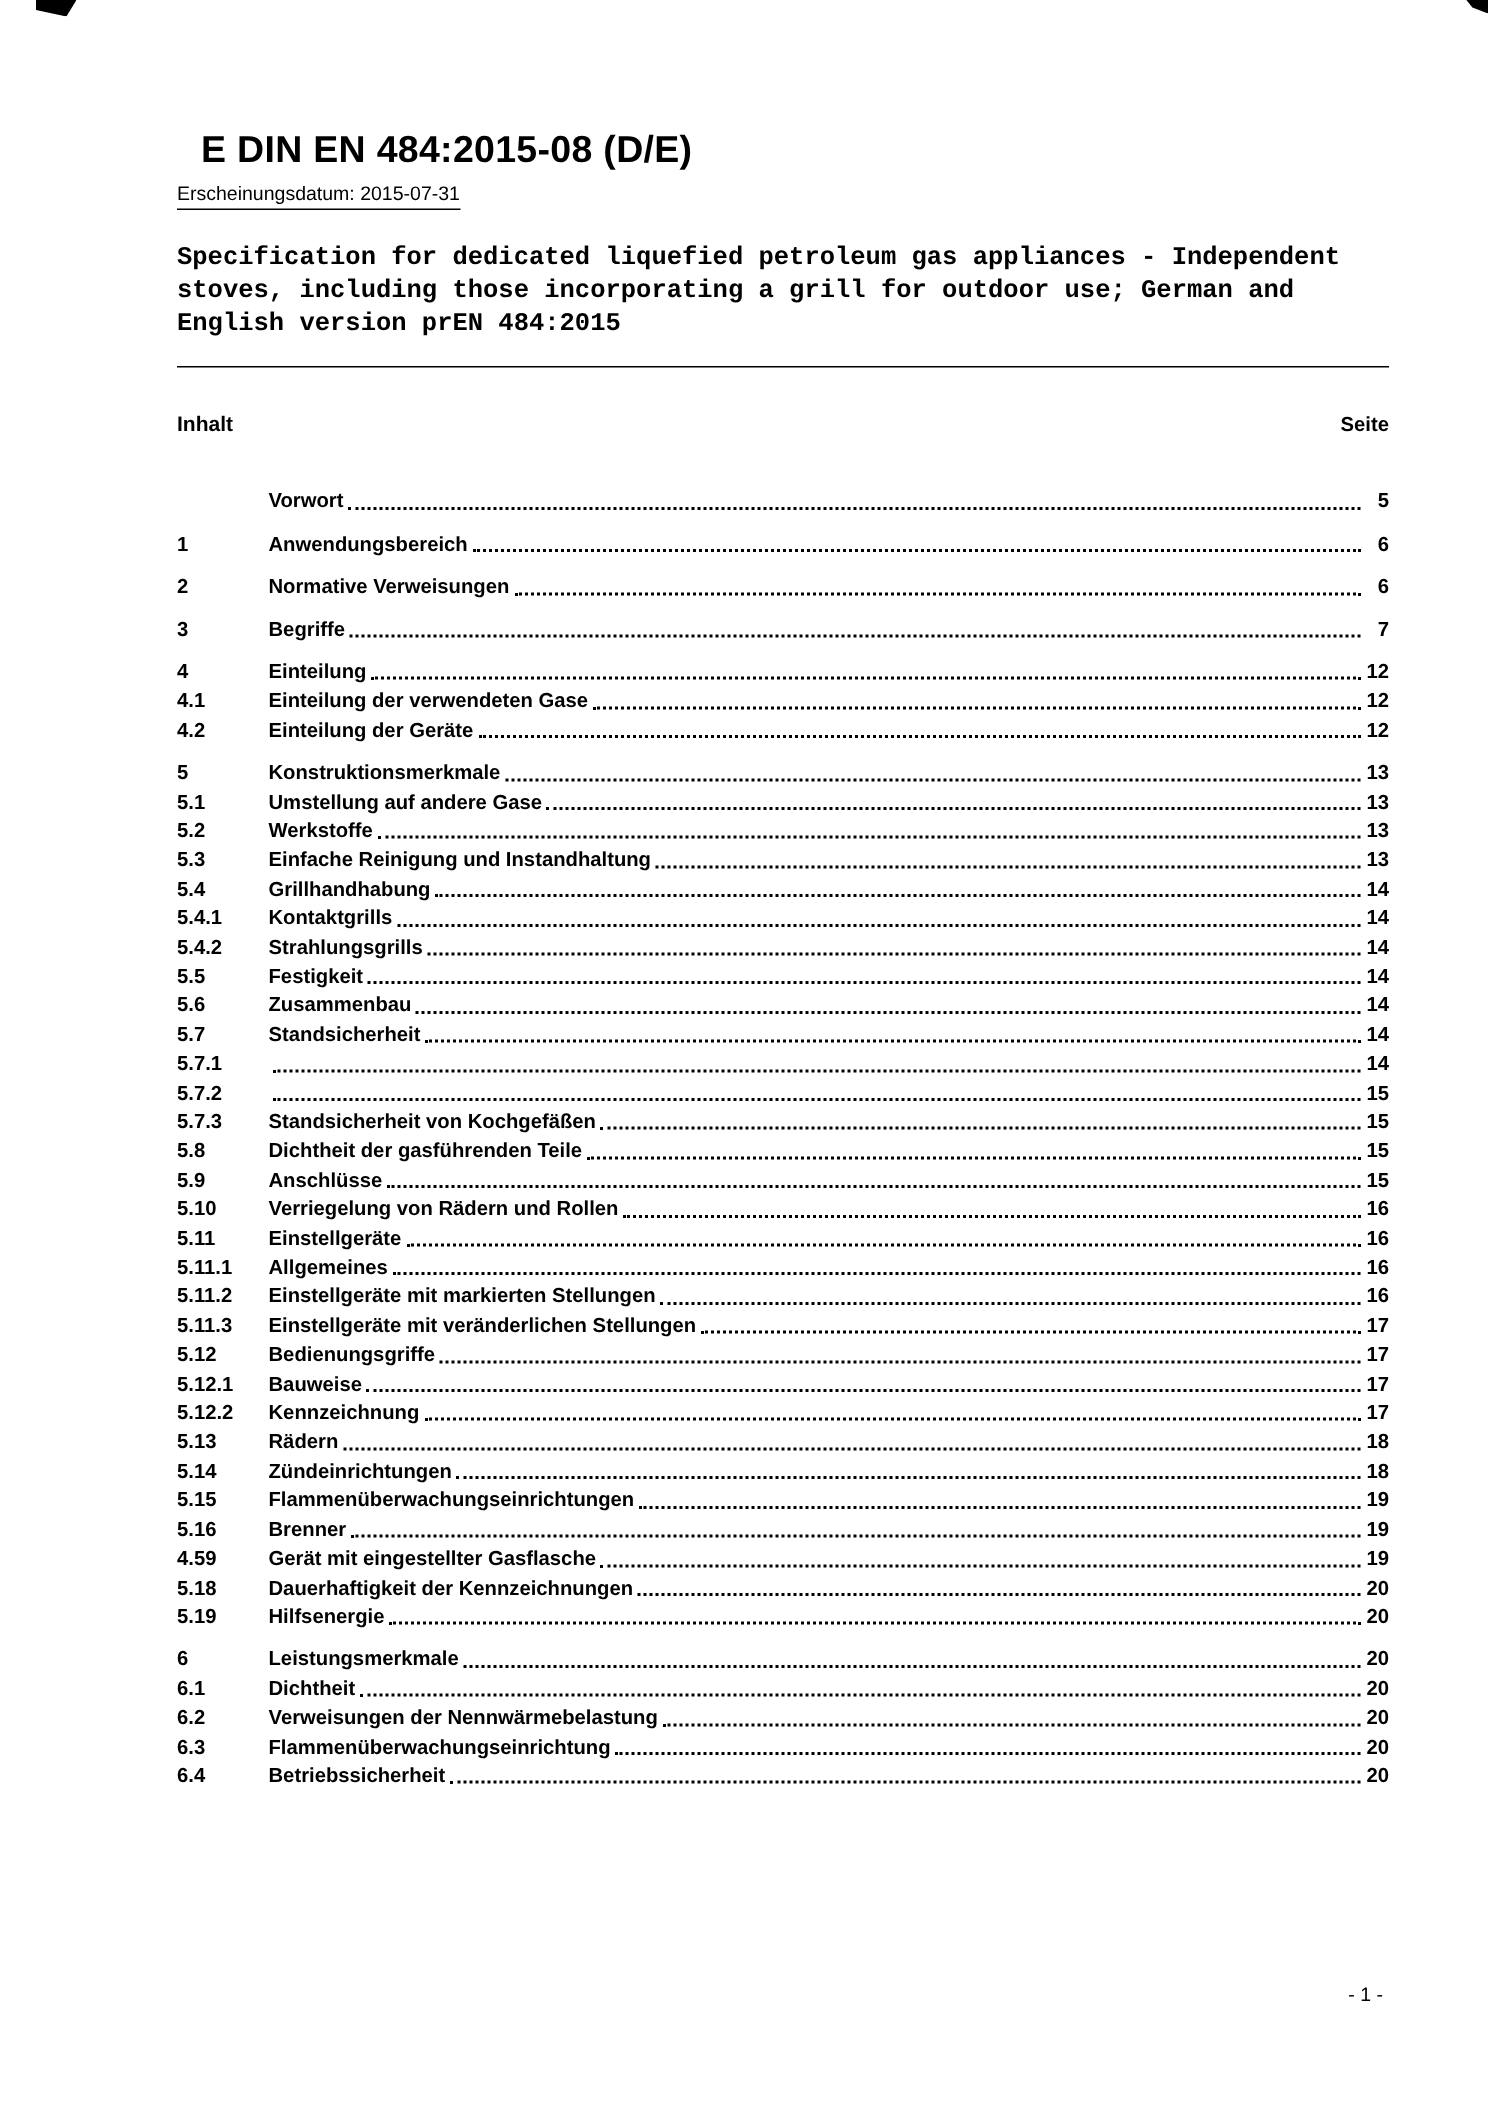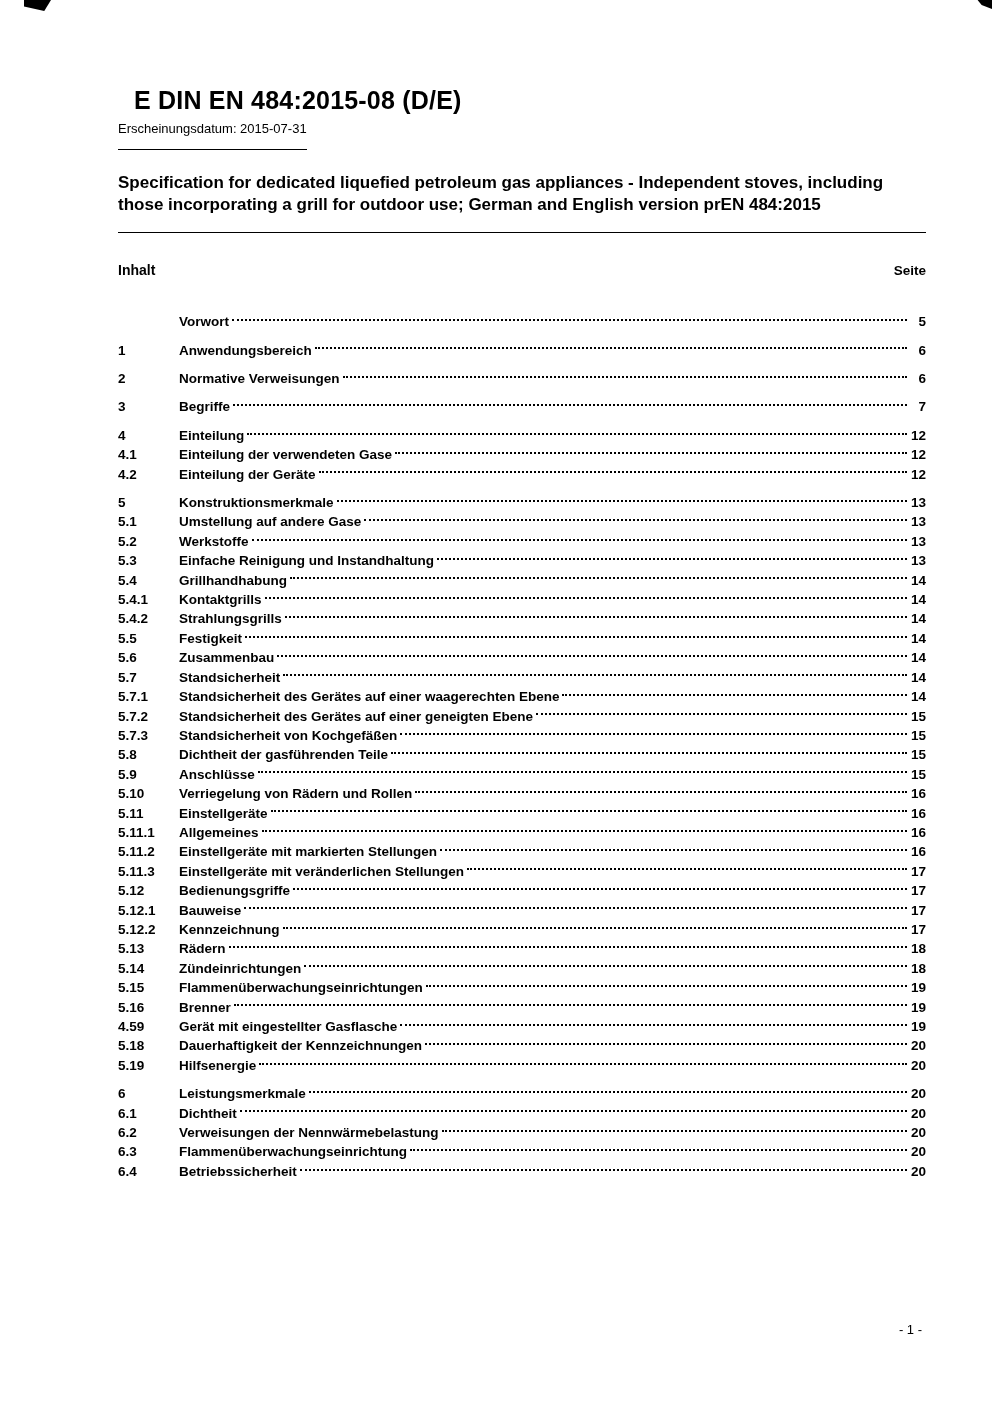--- a/index.html
+++ b/index.html
@@ -12,34 +12,34 @@
     position: relative;
     overflow: hidden;
   }
   .corner-mark { position: absolute; background: #000; }
   .corner-mark.tl { left: 24px; top: 0; width: 27px; height: 11px; clip-path: polygon(0 0, 100% 0, 75% 100%, 0 60%); }
   .corner-mark.tr { right: 0; top: 0; width: 16px; height: 9px; clip-path: polygon(10% 0, 100% 0, 100% 100%, 35% 55%); }
 
   .content { position: absolute; left: 118px; width: 808px; top: 0; }
 
   .doc-number { margin: 86px 0 0 16px; font-size: 25px; font-weight: bold; letter-spacing: 0.2px; }
-  .pub-date { display: inline-block; margin-top: 6px; font-size: 13px; padding-bottom: 13px; border-bottom: 1px solid #000; }
+  .pub-date { display: inline-block; margin-top: 6px; font-size: 13px; padding-bottom: 3px; border-bottom: 1px solid #000; }
 
   .doc-title { margin: 0; font-size: 17px; font-weight: bold; line-height: 1.3; }
   .title-de { margin-top: 25px; }
-  .title-en { margin-top: 22px; }
+  .title-en { margin-top: 22px; font-family: Liberation Mono, monospace; }
 
   .rule { margin: 16px 0 0 0; border: none; border-top: 1px solid #000; height: 0; }
 
   .toc-head { display: flex; justify-content: space-between; align-items: flex-end; margin-top: 29px; }
   .toc-heading { font-size: 14px; font-weight: bold; }
   .toc-page-label { font-size: 13.5px; font-weight: bold; }
 
   .toc-list { margin-top: 34px; }
-  .toc-row { display: flex; font-size: 13.5px; font-weight: bold; line-height: 19.4px; align-items: center; }
+  .toc-row { display: flex; font-size: 13.5px; font-weight: bold; line-height: 19.4px; }
   .toc-row.gap { margin-top: 9px; }
   .toc-num { flex: 0 0 61px; }
   .toc-title { flex: 0 0 auto; white-space: nowrap; }
   .toc-leader { flex: 1 1 auto; border-bottom: 2px dotted #000; margin: 0 3px 4px 3px; min-width: 8px; }
   .toc-page { flex: 0 0 auto; min-width: 16px; text-align: right; }
 
   .page-footer { position: absolute; right: 70px; bottom: 66px; font-size: 13px; }
 </style>
 </head>
 <body>
@@ -163,27 +163,25 @@
     <span class="toc-page">14</span>
   </div>
       <div class="toc-row">
     <span class="toc-num">5.7</span>
     <span class="toc-title">Standsicherheit</span>
     <span class="toc-leader"></span>
     <span class="toc-page">14</span>
   </div>
       <div class="toc-row">
     <span class="toc-num">5.7.1</span>
-    <span class="toc-title">Standsicherheit des Gerätes auf einer waagerechten Ebene</span>
     <span class="toc-leader"></span>
     <span class="toc-page">14</span>
   </div>
       <div class="toc-row">
     <span class="toc-num">5.7.2</span>
-    <span class="toc-title">Standsicherheit des Gerätes auf einer geneigten Ebene</span>
     <span class="toc-leader"></span>
     <span class="toc-page">15</span>
   </div>
       <div class="toc-row">
     <span class="toc-num">5.7.3</span>
     <span class="toc-title">Standsicherheit von Kochgefäßen</span>
     <span class="toc-leader"></span>
     <span class="toc-page">15</span>
   </div>
       <div class="toc-row">

